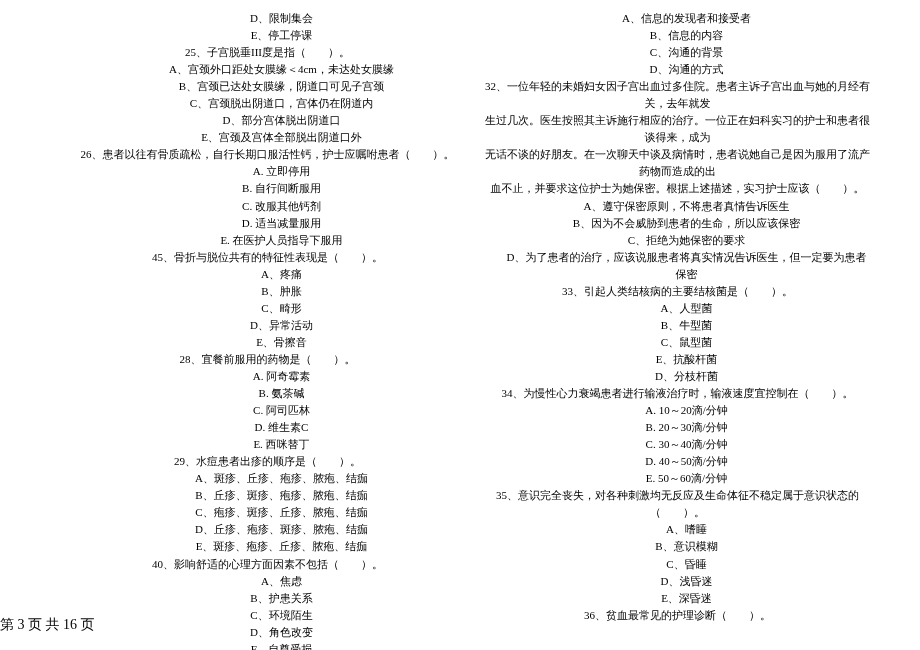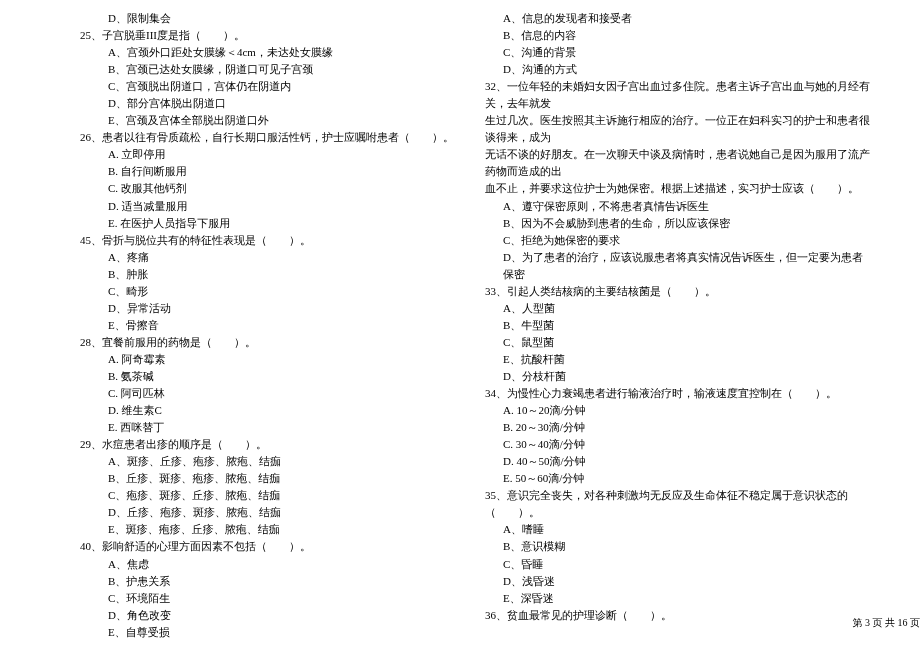--- a/index.html
+++ b/index.html
@@ -18,46 +18,48 @@
     flex-direction: row;
     padding: 10px 50px 0 80px;
     height: 610px;
     box-sizing: border-box;
   }
   .col {
     width: 50%;
     padding-right: 20px;
     box-sizing: border-box;
     line-height: 1.55;
+    text-align: center;
   }
   .col2 {
     padding-left: 10px;
     padding-right: 0;
   }
   .opt {
     padding-left: 28px;
   }
   .opt-narrow {
     padding-left: 18px;
   }
   .q {
     padding-left: 0;
   }
   .footer {
-    text-align: right;
-    font-size: 10px;
+    text-align: left;
+    font-size: 14px;
     padding-top: 6px;
   }
 </style>
 </head>
 <body>
 
 <div class="page">
   <div class="col">
     <div class="opt">D、限制集会</div>
+    <div class="opt">E、停工停课</div>
     <div class="q">25、子宫脱垂III度是指（　　）。</div>
     <div class="opt">A、宫颈外口距处女膜缘＜4cm，未达处女膜缘</div>
     <div class="opt">B、宫颈已达处女膜缘，阴道口可见子宫颈</div>
     <div class="opt">C、宫颈脱出阴道口，宫体仍在阴道内</div>
     <div class="opt">D、部分宫体脱出阴道口</div>
     <div class="opt">E、宫颈及宫体全部脱出阴道口外</div>
     <div class="q">26、患者以往有骨质疏松，自行长期口服活性钙，护士应嘱咐患者（　　）。</div>
     <div class="opt">A. 立即停用</div>
     <div class="opt">B. 自行间断服用</div>
     <div class="opt">C. 改服其他钙剂</div>

